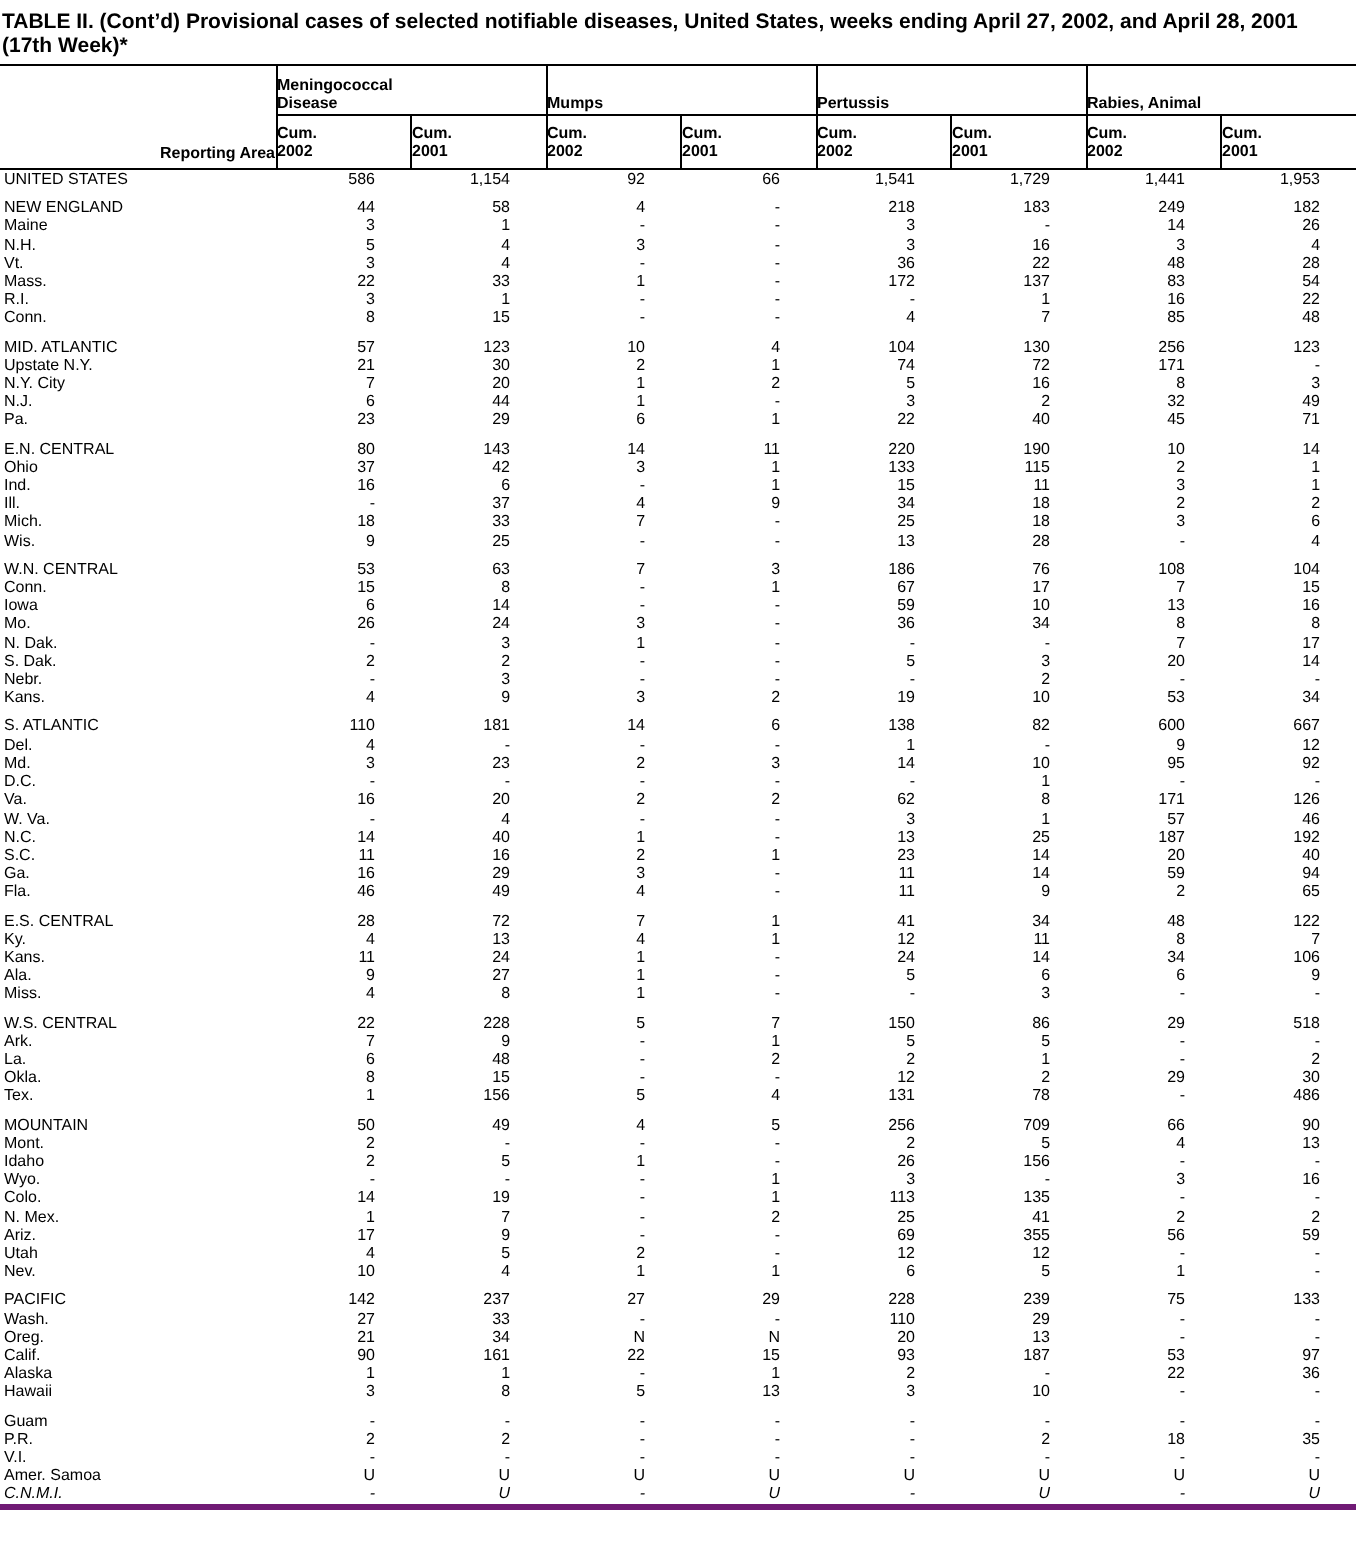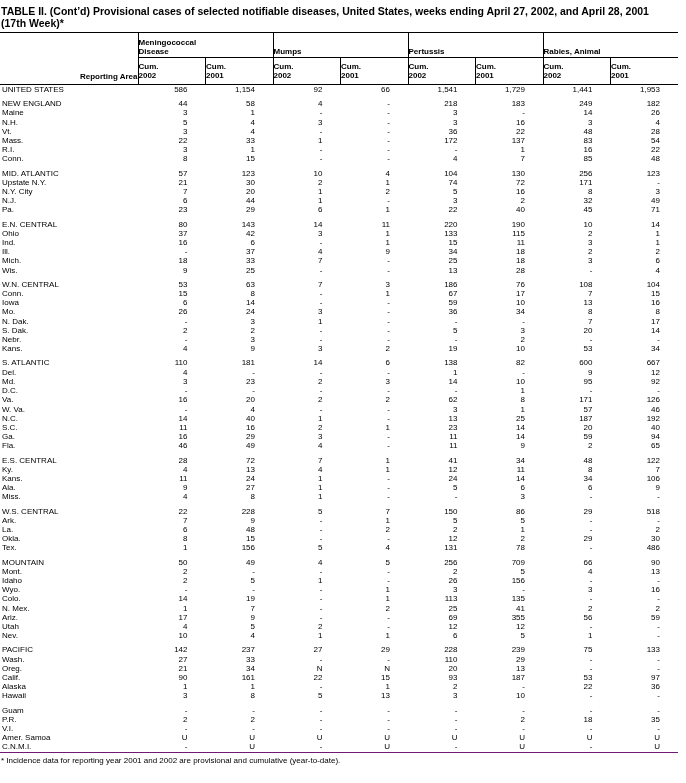--- a/index.html
+++ b/index.html
@@ -63,21 +63,21 @@
   tbody td {
     font-size: 8px;
     line-height: 9.2px;
     height: 9.2px;
     padding: 0;
     vertical-align: bottom;
   }
   td.area { text-align: left; padding-left: 2px; white-space: nowrap; }
   td.num  { text-align: right; padding-right: 18px; }
   tr.gap td { padding-top: 5px; height: 14.2px; }
-  tbody tr:last-child td { border-bottom: 1px solid #701a75; }
+  tbody tr:last-child td { border-bottom: 3px solid #701a75; font-style: italic; }
 
   .footnotes { padding: 3px 0 0 1px; font-size: 8px; line-height: 10px; }
   .fn-line1 span { display: inline-block; }
   .fn-n { width: 101px; }
   .fn-u { width: 110px; }
 </style>
 </head>
 <body>
 
 <div class="page">
@@ -860,16 +860,15 @@
           <td class="num">U</td>
           <td class="num">-</td>
           <td class="num">U</td>
           <td class="num">-</td>
           <td class="num">U</td>
         </tr>
       </tbody>
   </table>
 
   <div class="footnotes">
-    <div class="fn-line2">* Incidence data for reporting year 2001 and 2002 are provisional and cumulative (year-to-date).</div>
   </div>
 
 </div>
 
 </body></html>

